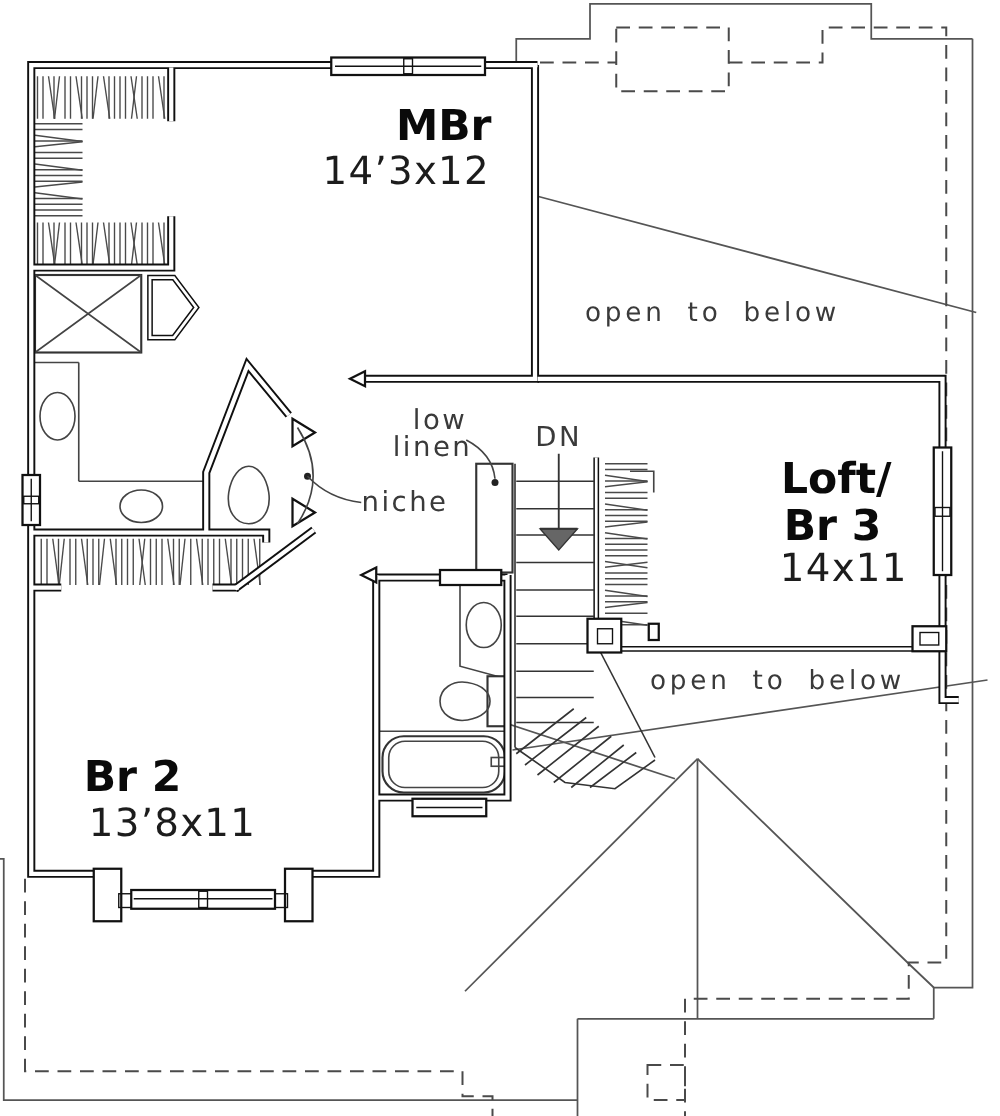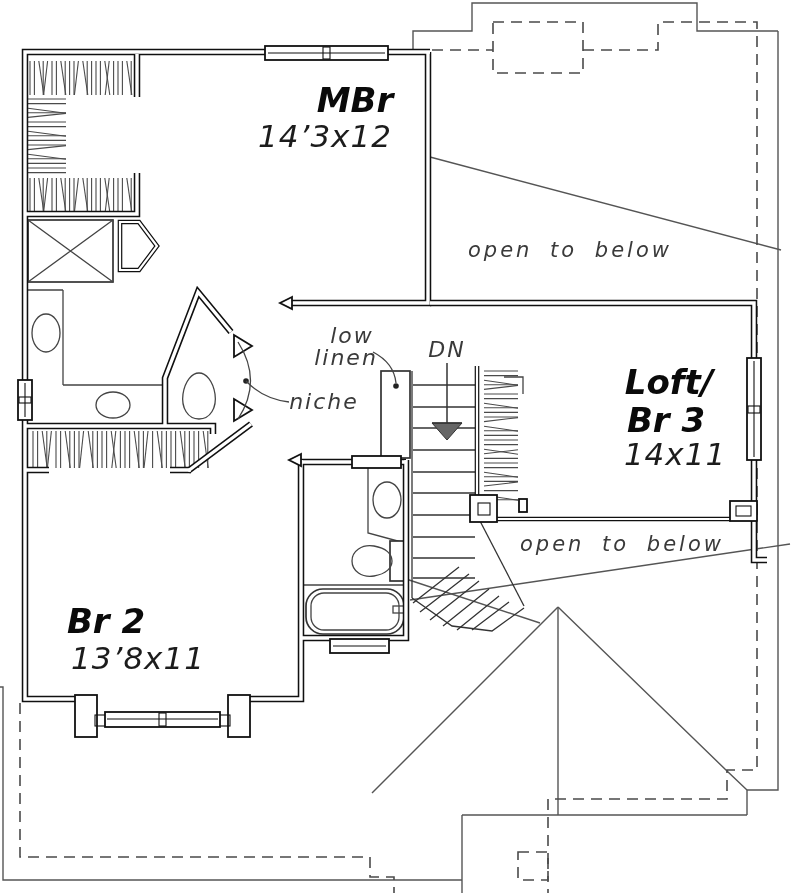--- a/index.html
+++ b/index.html
@@ -1,16 +1,16 @@
 <!DOCTYPE html>
 <html><head>
 <meta charset="utf-8">
 <style>
   html,body{margin:0;padding:0;background:#fff;}
-  .page{width:800px;height:893px;background:#ffffff;position:relative;overflow:hidden;font-style:italic;}
+  .page{width:800px;height:893px;background:#ffffff;position:relative;overflow:hidden;}
   svg{display:block;}
   
   .wdual{fill:none;stroke:#101010;stroke-width:6.5;stroke-linejoin:miter;stroke-linecap:butt;}
   .wcore{fill:none;stroke:#ffffff;stroke-width:3.4;stroke-linejoin:miter;stroke-linecap:butt;}
   .w2dual{fill:none;stroke:#101010;stroke-width:4.6;stroke-linejoin:miter;stroke-linecap:butt;}
   .w2core{fill:none;stroke:#ffffff;stroke-width:2.2;stroke-linejoin:miter;stroke-linecap:butt;}
   .thin{fill:none;stroke:#555;stroke-width:1.4;}
   .dash{fill:none;stroke:#4a4a4a;stroke-width:1.6;stroke-dasharray:11 7;}
   .fx{fill:#fff;stroke:#333;stroke-width:1.7;}
   .fxl{fill:none;stroke:#444;stroke-width:1.3;}

